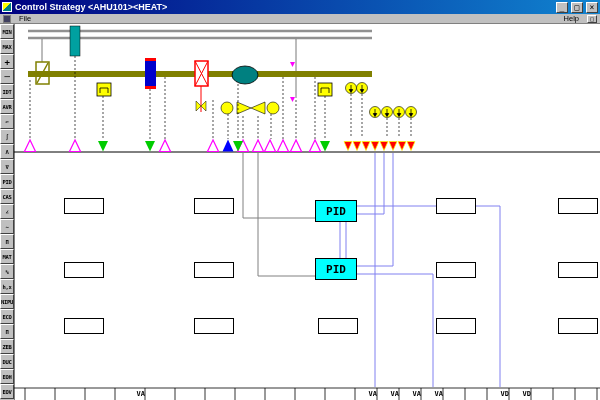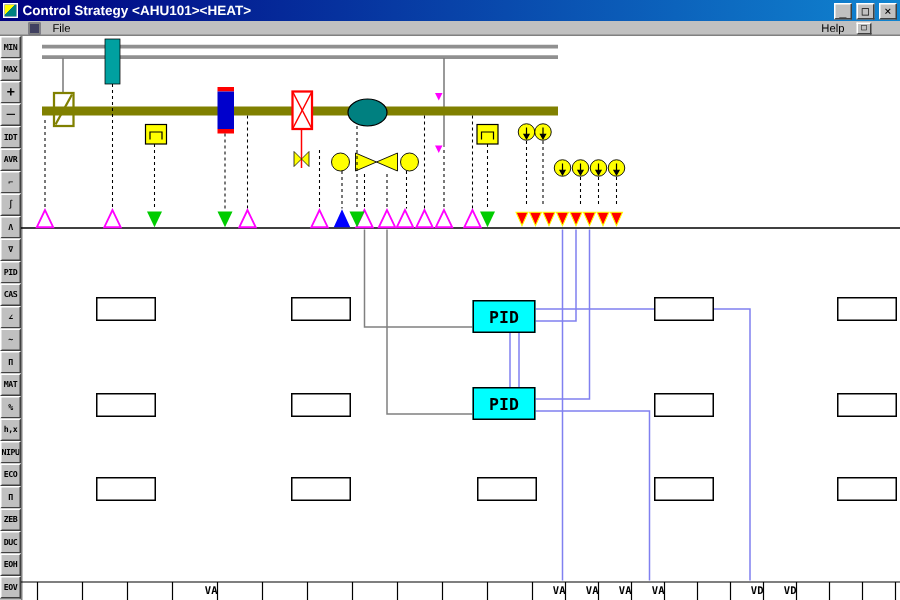--- a/index.html
+++ b/index.html
@@ -13,21 +13,21 @@
     padding:0 2px; gap:3px; }
   .app-icon { width:10px; height:10px; background:linear-gradient(135deg,#ffff00 0 45%,#008080 45% 100%);
     border:1px solid #fff; flex:0 0 auto; }
   .title { flex:1; color:#fff; font-size:9px; font-weight:bold; white-space:nowrap; overflow:hidden; }
   .winbtn { width:12px; height:11px; background:#c0c0c0; border:1px solid;
     border-color:#ffffff #404040 #404040 #ffffff; font-size:8px; line-height:9px;
     text-align:center; color:#000; flex:0 0 auto; font-family:"DejaVu Sans Mono",monospace; }
 
   
   .menubar { position:absolute; left:0; top:14px; width:600px; height:10px; background:#c0c0c0;
-    display:flex; align-items:center; font-size:7.5px; padding:0 19px; gap:6px;
+    display:flex; align-items:center; font-size:7.5px; padding:0 3px; gap:6px;
     border-bottom:1px solid #808080; }
   .child-icon { width:8px; height:8px; background:#404060; border:1px solid #808080; flex:0 0 auto; }
   .menuitem { padding:0 2px; color:#000; }
   .mspacer { flex:1; }
   .winbtn.small { width:10px; height:8px; font-size:6px; line-height:6px; }
 
   
   .toolbar { position:absolute; left:0; top:24px; width:14px; height:376px; background:#c0c0c0; }
   .tbtn { width:14px; height:15px; background:#c0c0c0; border:1px solid;
     border-color:#ffffff #404040 #404040 #ffffff; display:flex; align-items:center; justify-content:center;

